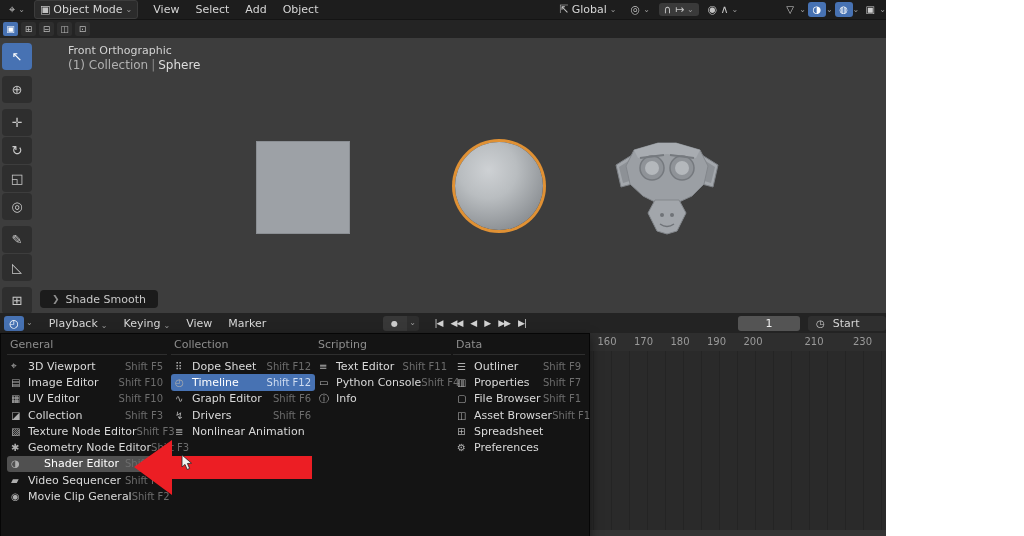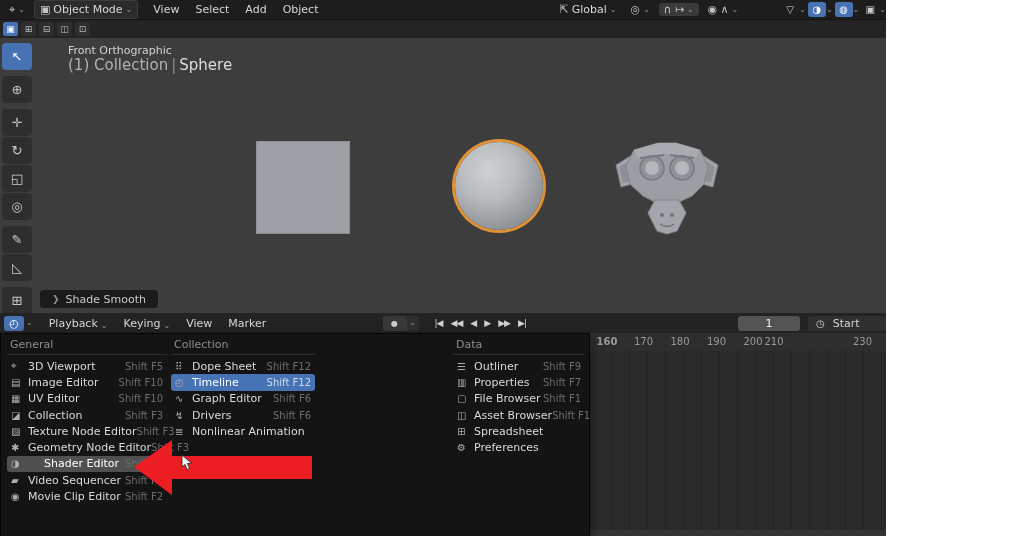--- a/index.html
+++ b/index.html
@@ -32,21 +32,21 @@
 
   
   #viewport{position:absolute;left:0;top:38px;width:886px;height:275px;background:#3d3d3d;}
   #vp-toolbar{position:absolute;left:2px;top:5px;display:flex;flex-direction:column;}
   .tool-btn{width:30px;height:27px;margin-bottom:1px;background:#2e2e2e;border-radius:4px;
             display:flex;align-items:center;justify-content:center;font-size:13px;color:#c9c9c9;}
   .tool-btn.active{background:#4772b3;color:#ffffff;}
   .tool-gap{height:5px;}
   #vp-labels{position:absolute;left:68px;top:5px;line-height:15px;}
   #view-label{font-size:11px;color:#d2d2d2;}
-  #context-label{font-size:15px;color:#b0b0b0;}
+  #context-label{font-size:12px;color:#b0b0b0;}
   #context-label .obj{color:#dedede;}
   #context-label .bar{color:#8a8a8a;padding:0 3px;}
   #op-panel{position:absolute;left:40px;top:252px;height:18px;display:flex;align-items:center;gap:6px;
             background:rgba(24,24,24,.92);border-radius:4px;padding:0 12px;font-size:11px;color:#c9c9c9;}
   #op-panel .caret{color:#8f8f8f;font-size:9px;}
 
   
   #cube-obj{position:absolute;left:256px;top:103px;width:92px;height:91px;background:#9da1a6;
             border:1px solid #8b8f94;}
   #sphere-obj{position:absolute;left:455px;top:104px;width:88px;height:88px;border-radius:50%;
@@ -257,26 +257,26 @@
         <span class="tbtn">▶|</span>
       </div>
     <div id="frame-field">1</div>
     <div id="start-field">
       <span class="ico">◷</span>
       <span>Start</span>
     </div>
   </div>
 
   <div id="ruler">
-      <span class="tick" style="left: 607px; font-weight: bold;">160</span>
+      <span class="tick" style="left: 607px;">160</span>
       <span class="tick" style="left: 643.5px;">170</span>
       <span class="tick" style="left: 680px;">180</span>
       <span class="tick" style="left: 716.5px;">190</span>
       <span class="tick" style="left: 753px;">200</span>
-      <span class="tick" style="left: 774px;">210</span>
+      <span class="tick" style="left: 814px;">210</span>
       <span class="tick" style="left: 860px; margin-left: 47px;">220</span>
       <span class="tick" style="left: 862.5px;">230</span>
     </div>
   <div id="grid"></div>
   <div id="playhead"></div>
   <div id="bottom-strip"></div>
 
   <div id="editor-menu">
       <div class="menu-col c0">
         <div class="hdr">General</div>
@@ -316,21 +316,21 @@
           <span class="lbl">Shader Editor</span>
           <span class="sc">Shift F3</span>
         </div>
         <div class="mi">
           <span class="ico">▰</span>
           <span class="lbl">Video Sequencer</span>
           <span class="sc">Shift F8</span>
         </div>
         <div class="mi">
           <span class="ico">◉</span>
-          <span class="lbl">Movie Clip Editor</span>
+          <span class="lbl">Movie Clip General</span>
           <span class="sc">Shift F2</span>
         </div>
       </div>
       <div class="menu-col c1">
         <div class="hdr">Collection</div>
         <div class="sep"></div>
         <div class="mi">
           <span class="ico">⠿</span>
           <span class="lbl">Dope Sheet</span>
           <span class="sc">Shift F12</span>
@@ -349,20 +349,39 @@
           <span class="ico">↯</span>
           <span class="lbl">Drivers</span>
           <span class="sc">Shift F6</span>
         </div>
         <div class="mi">
           <span class="ico">≣</span>
           <span class="lbl">Nonlinear Animation</span>
           <span class="sc"></span>
         </div>
       </div>
+      <div class="menu-col c2">
+        <div class="hdr">Scripting</div>
+        <div class="sep"></div>
+        <div class="mi">
+          <span class="ico">≡</span>
+          <span class="lbl">Text Editor</span>
+          <span class="sc">Shift F11</span>
+        </div>
+        <div class="mi">
+          <span class="ico">▭</span>
+          <span class="lbl">Python Console</span>
+          <span class="sc">Shift F4</span>
+        </div>
+        <div class="mi">
+          <span class="ico">ⓘ</span>
+          <span class="lbl">Info</span>
+          <span class="sc"></span>
+        </div>
+      </div>
       <div class="menu-col c3">
         <div class="hdr">Data</div>
         <div class="sep"></div>
         <div class="mi">
           <span class="ico">☰</span>
           <span class="lbl">Outliner</span>
           <span class="sc">Shift F9</span>
         </div>
         <div class="mi">
           <span class="ico">▥</span>

